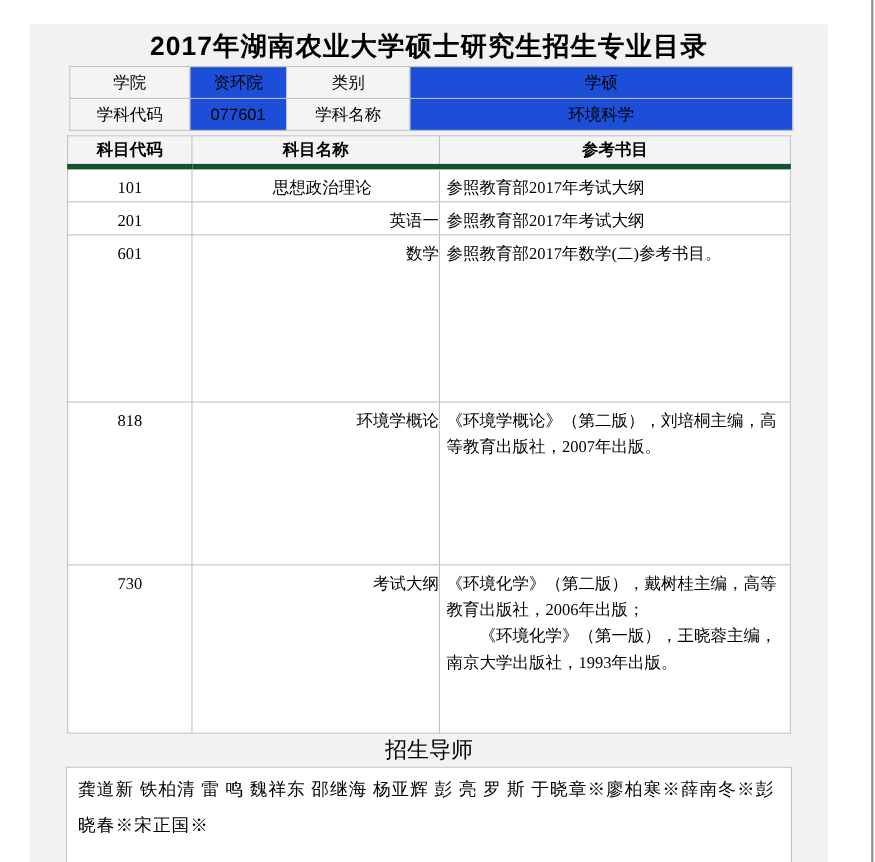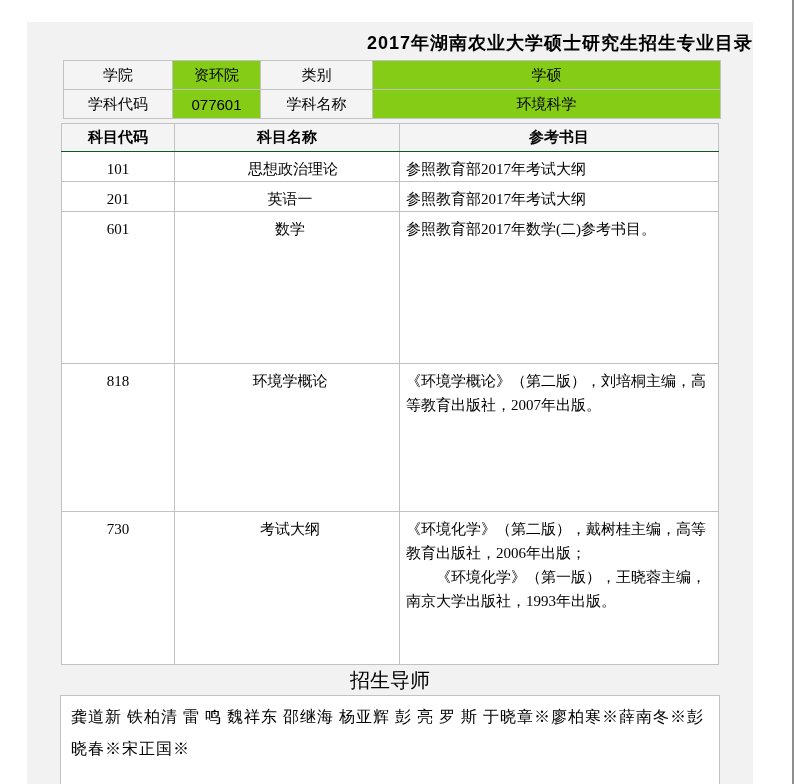--- a/index.html
+++ b/index.html
@@ -19,22 +19,22 @@
   }
   .right-edge-line {
     position: absolute;
     top: 0; right: 1px;
     width: 2px; height: 784px;
     background: #8e8e8e;
   }
   h1.doc-title {
     padding-top: 7px;
     height: 38px;
-    text-align: right;
-    font-size: 18px;
+    text-align: center;
+    font-size: 24px;
     line-height: 28px;
     font-weight: bold;
     font-family: "Liberation Sans", sans-serif;
     letter-spacing: 1px;
   }
   table {
     border-collapse: collapse;
     table-layout: fixed;
     margin: 0 auto;
     background: #ffffff;
@@ -44,38 +44,38 @@
   
   .info-table { width: 657px; margin-left: 36px; }
   .info-table td {
     height: 29px;
     text-align: center;
     vertical-align: middle;
     font-family: "Liberation Sans", sans-serif;
     font-weight: normal;
   }
   .info-table td.label-cell { background: #f4f4f4; }
-  .info-table td.value-cell { background: #84cc16; }
+  .info-table td.value-cell { background: #1d4ed8; }
   
   .subject-table { width: 657px; margin-top: 4px; }
   .subject-table th {
     height: 28px;
     background: #f4f4f4;
     text-align: center;
     vertical-align: middle;
     font-weight: bold;
-    border-bottom: 1px solid #14532d;
+    border-bottom: 5px solid #14532d;
   }
   .subject-table td {
     vertical-align: top;
     padding-top: 5px;
     line-height: 24px;
   }
   .subject-table td.code-cell { text-align: center; }
-  .subject-table td.name-cell { text-align: center; padding-left: 6px; }
+  .subject-table td.name-cell { text-align: right; padding-left: 6px; }
   .subject-table td.name-cell.center-name { text-align: center; padding-left: 12px; }
   .subject-table td.ref-cell {
     text-align: left;
     padding-left: 6px;
     padding-right: 4px;
     white-space: pre-wrap;
   }
   
   .supervisor-label {
     height: 30px;

